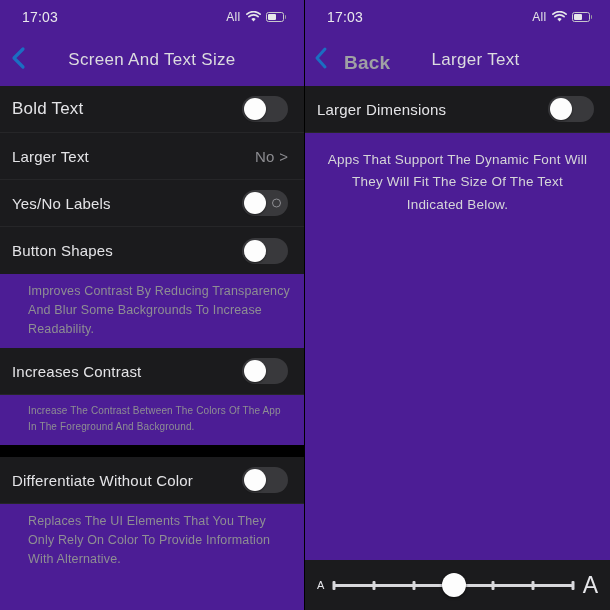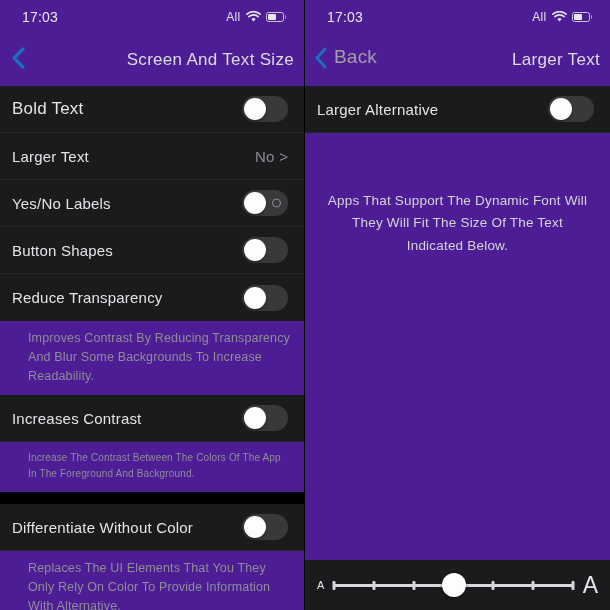--- a/index.html
+++ b/index.html
@@ -28,27 +28,27 @@
     border-radius:2.5px; padding:1px; display:flex; align-items:center;
   }
   .batt-fill { height:100%; width:60%; background:#e6e6ea; border-radius:1px; }
   .batt-cap { width:1.5px; height:4px; background:#9b9b9f; border-radius:0 1px 1px 0; }
 
   
   .navbar {
     height:52px; display:flex; align-items:center; position:relative; padding:0 10px;
   }
   .nav-back {
-    display:flex; align-items:flex-start; gap:3px; cursor:pointer;
-    position:absolute; left:8px; top:50%; transform:translateY(-50%);
+    display:flex; align-items:flex-end; gap:13px; cursor:pointer;
+    position:absolute; left:8px; top:50%; transform:translateY(-50%);font-weight:bold;
   }
   .chev { display:block; }
   .nav-back-label { color:#9fa0a4; font-size:19px; letter-spacing:.2px; }
   .nav-title {
-    width:100%; text-align:right; color:#dcdcdf;
+    width:100%; text-align:center; color:#dcdcdf;
     font-size:17px; letter-spacing:.3px;
   }
   .nav-title.right-title { padding-left:36px; }
 
   
   .content { position:absolute; top:86px; left:0; right:0; bottom:0; }
   .content.with-slider { bottom:50px; }
 
   .row {
     background:#1b1b1d; height:47px;
@@ -84,21 +84,21 @@
     background:#fdfdfd; box-shadow:0 1px 2px rgba(0,0,0,.5);
   }
   .toggle .offmark {
     position:absolute; right:7px; top:50%; transform:translateY(-50%);
     width:9px; height:9px; border:1.5px solid #8e8e93; border-radius:50%;
   }
 
   
   .body-text {
     color:#d5d5d8; font-size:13.5px; line-height:1.65;
-    text-align:center; padding:16px 22px 0 22px; letter-spacing:.2px;margin-top:41px;
+    text-align:center; padding:16px 22px 0 22px; letter-spacing:.2px;
   }
 
   
   .slider-bar {
     position:absolute; left:0; right:0; bottom:0; height:50px;
     background:#1b1b1d; display:flex; align-items:center;
     padding:0 12px; gap:10px;
   }
   .slider-a-small { color:#e6e6ea; font-size:11px; }
   .slider-a-large { color:#e6e6ea; font-size:23px; }
@@ -178,26 +178,20 @@
             <span class="knob"></span>
               <span class="offmark"></span>
           </span>
         </div>
         <div class="row">
           <span class="row-label">Button Shapes</span>
           <span class="toggle">
               <span class="knob"></span>
             </span>
         </div>
-        <div class="row">
-          <span class="row-label">Reduce Transparency</span>
-          <span class="toggle">
-              <span class="knob"></span>
-            </span>
-        </div>
       </div>
 
       <div class="footnote med">Improves Contrast By Reducing Transparency And Blur Some Backgrounds To Increase Readability.</div>
 
       <div class="row">
         <span class="row-label">Increases Contrast</span>
         <span class="toggle">
             <span class="knob"></span>
           </span>
       </div>
@@ -245,21 +239,21 @@
             <path d="M12 3 L4 12 L12 21" stroke="#1b6ec2" stroke-width="3" fill="none" stroke-linecap="round" stroke-linejoin="round"></path>
           </svg>
         </span>
         <span class="nav-back-label">Back</span>
       </div>
       <div class="nav-title right-title">Larger Text</div>
     </div>
 
     <div class="content with-slider">
       <div class="row">
-        <span class="row-label">Larger Alternative</span>
+        <span class="row-label">Larger Dimensions</span>
         <span class="toggle">
             <span class="knob"></span>
           </span>
       </div>
       <div class="body-text">Apps That Support The Dynamic Font Will They Will Fit The Size Of The Text Indicated Below.</div>
     </div>
 
     <div class="slider-bar">
       <span class="slider-a-small">A</span>
       <div class="slider-track-wrap">

